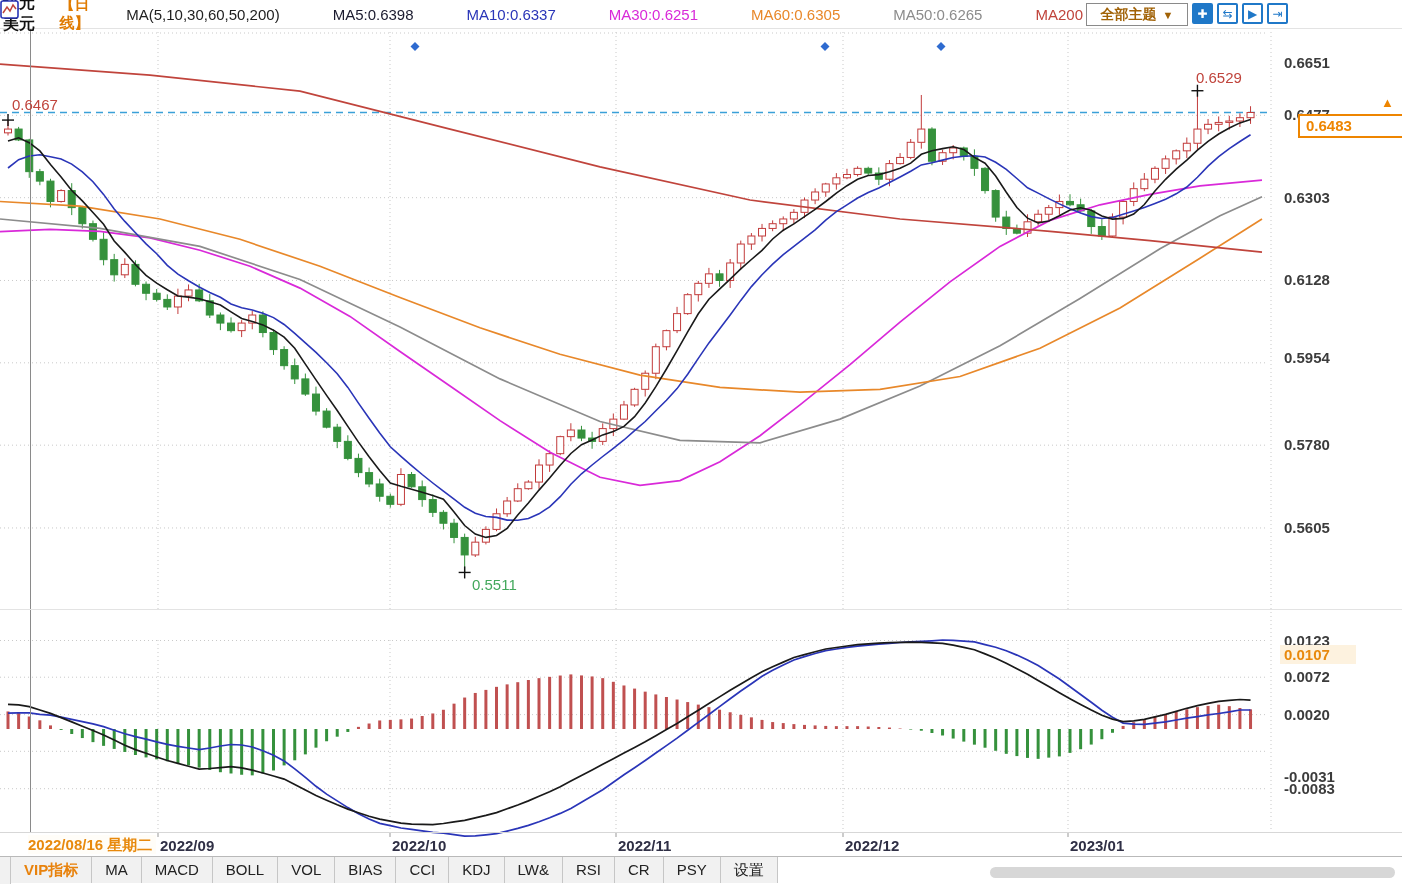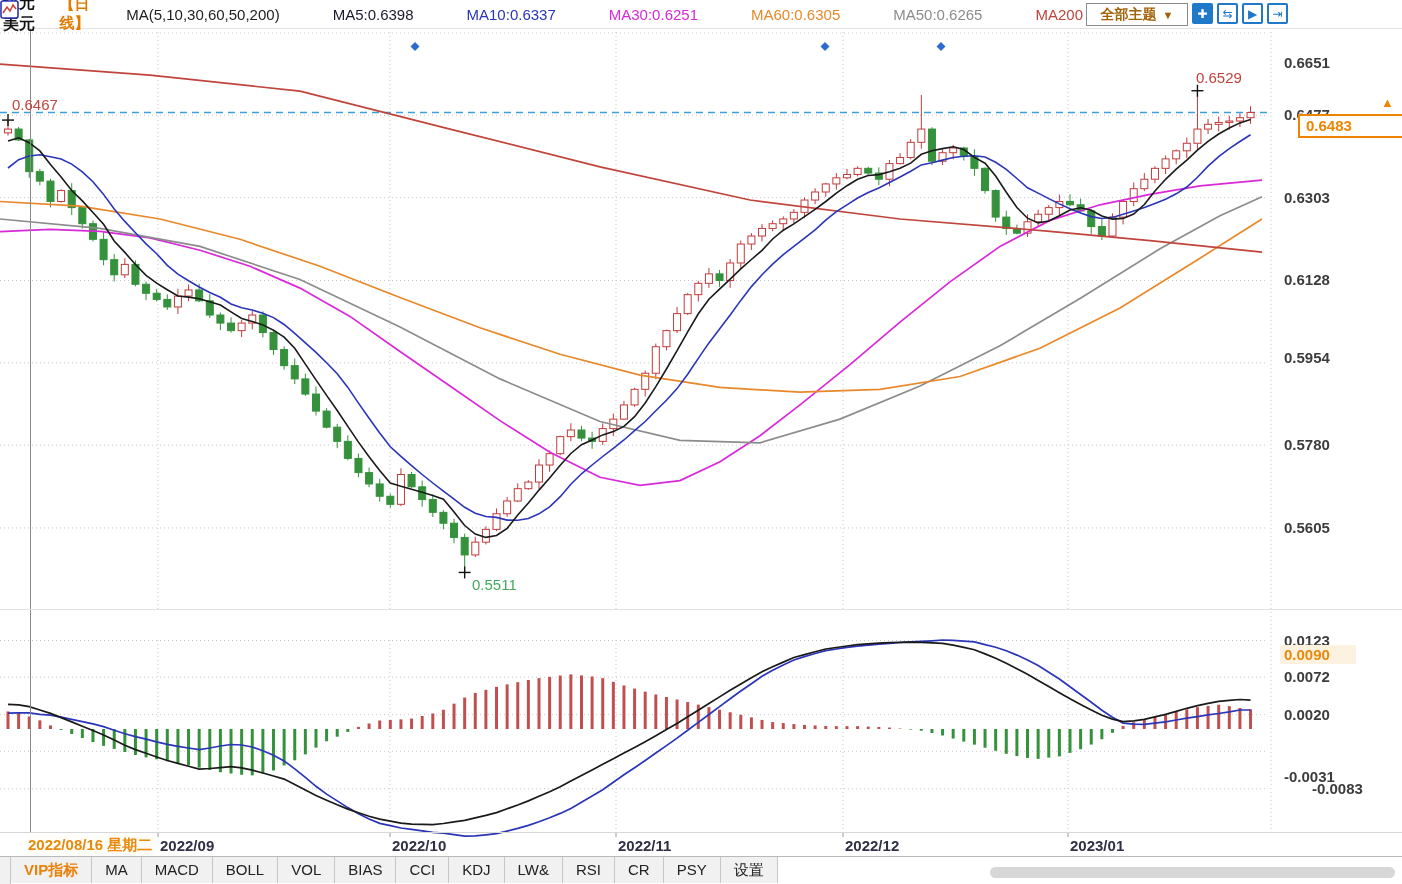--- a/index.html
+++ b/index.html
@@ -482,38 +482,38 @@
 
   <div class="hline" style="top:28px"></div>
   <div class="hline" style="top:609px"></div>
   <div class="hline" style="top:832px;background:#d7d7d7"></div>
 
   <div class="lbl" style="left:12px;top:96px;color:#c0443c">0.6467</div>
   <div class="lbl" style="left:1196px;top:69px;color:#c0443c">0.6529</div>
   <div class="lbl" style="left:472px;top:576px;color:#43a85c">0.5511</div>
   <div class="up-arrow">▲</div>
   <div class="last-price-box">0.6483</div>
-  <div class="macd-cur-box">0.0090</div>
+  <div class="macd-cur-box">0.0107</div>
 
 
   <div id="y-axis-main">
       <div class="axis-lbl" style="top: 36px; margin-top: 18px;">0.6651</div>
       <div class="axis-lbl" style="top: 106.337px;">0.6477</div>
       <div class="axis-lbl" style="top: 188.674px;">0.6303</div>
       <div class="axis-lbl" style="top: 271.484px;">0.6128</div>
       <div class="axis-lbl" style="top: 349px;">0.5954</div>
       <div class="axis-lbl" style="top: 436.157px;">0.5780</div>
       <div class="axis-lbl" style="top: 518.967px;">0.5605</div>
     </div>
   <div id="y-axis-macd">
       <div class="axis-lbl" style="top: 631.514px;">0.0123</div>
       <div class="axis-lbl" style="top: 668.203px;">0.0072</div>
       <div class="axis-lbl" style="top: 705.612px;">0.0020</div>
       <div class="axis-lbl" style="top: 768px; text-align: right;">-0.0031</div>
-      <div class="axis-lbl" style="top: 779.71px; margin-left: 28px;">-0.0083</div>
+      <div class="axis-lbl" style="top: 779.71px;">-0.0083</div>
     </div>
   <div id="x-axis">
       <div class="x-lbl" style="left: 160px;">2022/09</div>
       <div class="x-lbl" style="left: 392px;">2022/10</div>
       <div class="x-lbl" style="left: 618px;">2022/11</div>
       <div class="x-lbl" style="left: 845px;">2022/12</div>
       <div class="x-lbl" style="left: 1070px; text-align: right;">2023/01</div>
     </div>
 
   <div class="x-tooltip">2022/08/16 星期二</div>

